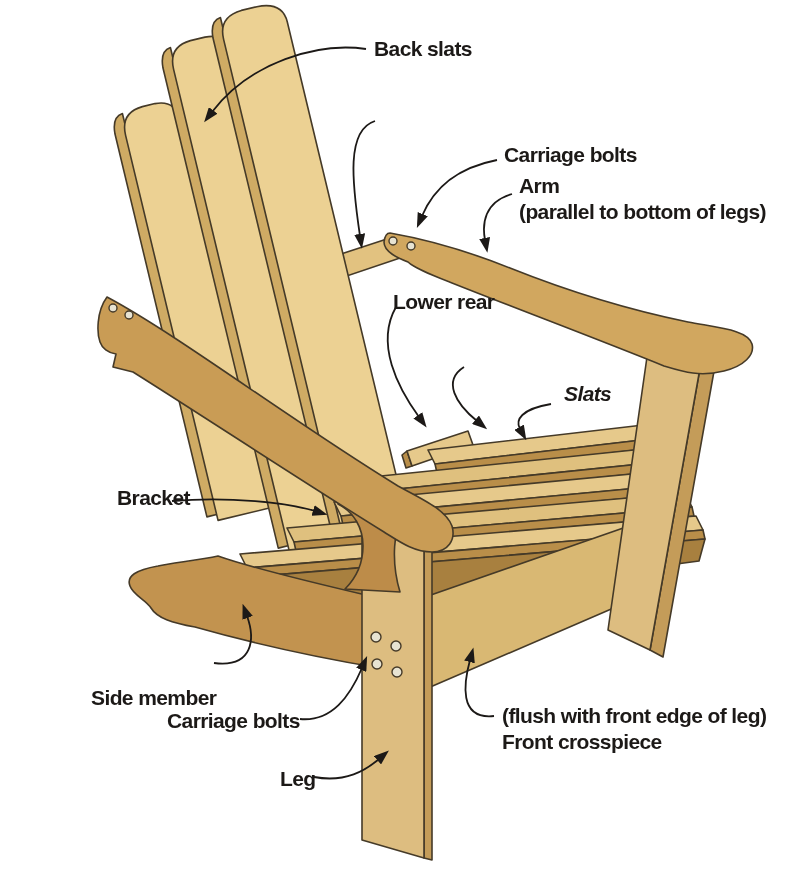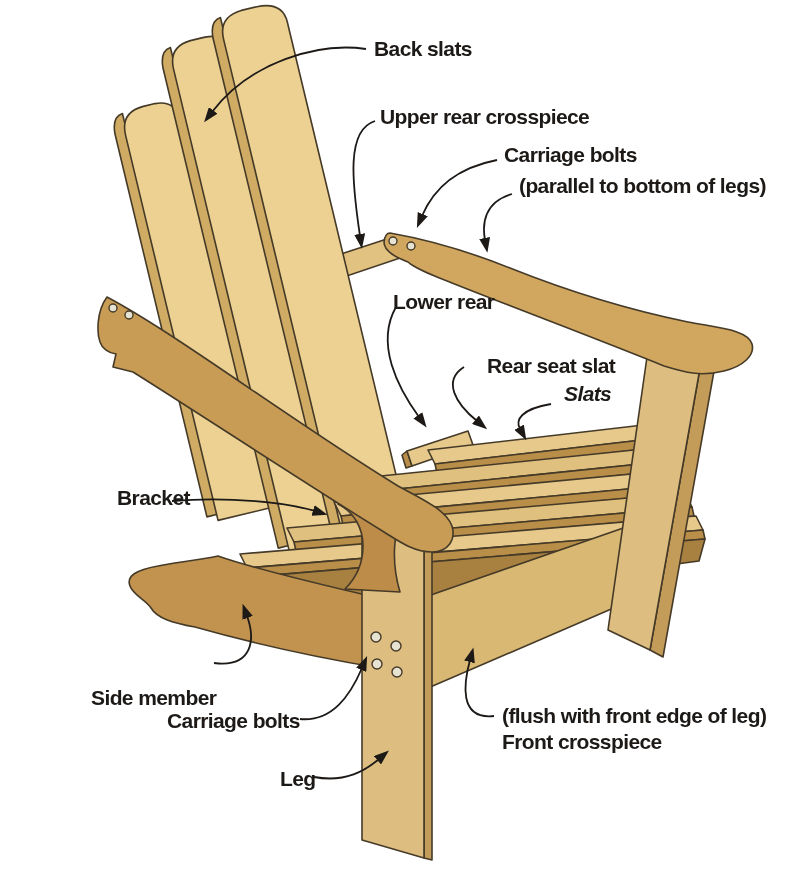--- a/index.html
+++ b/index.html
@@ -150,33 +150,32 @@
       <path class="leader" marker-end="url(#ah)" d="M 172 501 C 230 496 288 503 315 511"></path>
       <path class="leader" marker-end="url(#ah)" d="M 214 663 C 254 668 255 638 247 616"></path>
       <path class="leader" marker-end="url(#ah)" d="M 300 719 C 332 722 350 696 362 668"></path>
       <path class="leader" marker-end="url(#ah)" d="M 314 777 C 346 783 366 770 379 759"></path>
       <path class="leader" marker-end="url(#ah)" d="M 494 716 C 458 720 464 682 470 660"></path>
     </g>
   </svg>
 
   <div class="lbl" style="left:374px;top:36px;">Back slats</div>
 
-  <div class="lbl" style="left:380px;top:104px;">Upper rear crosspiece</div>
 
   <div class="lbl" style="left:504px;top:142px;">Carriage bolts</div>
 
   <div class="lbl" style="left:519px;top:173px;">
+    <div>Arm</div>
     <div>(parallel to bottom of legs)</div>
   </div>
 
   <div class="lbl center" style="left:393px;top:289px;width:128px;">
     <div>Lower rear</div>
   </div>
 
-  <div class="lbl" style="left:487px;top:353px;">Rear seat slat</div>
 
   <div class="lbl" style="left:564px;top:381px;font-style:italic;">Slats</div>
 
   <div class="lbl" style="left:97px;top:485px;margin-left:20px;">Bracket</div>
 
   <div class="lbl" style="left:91px;top:685px;">Side member</div>
 
   <div class="lbl" style="left:167px;top:708px;">Carriage bolts</div>
 
   <div class="lbl" style="left:280px;top:766px;">Leg</div>

